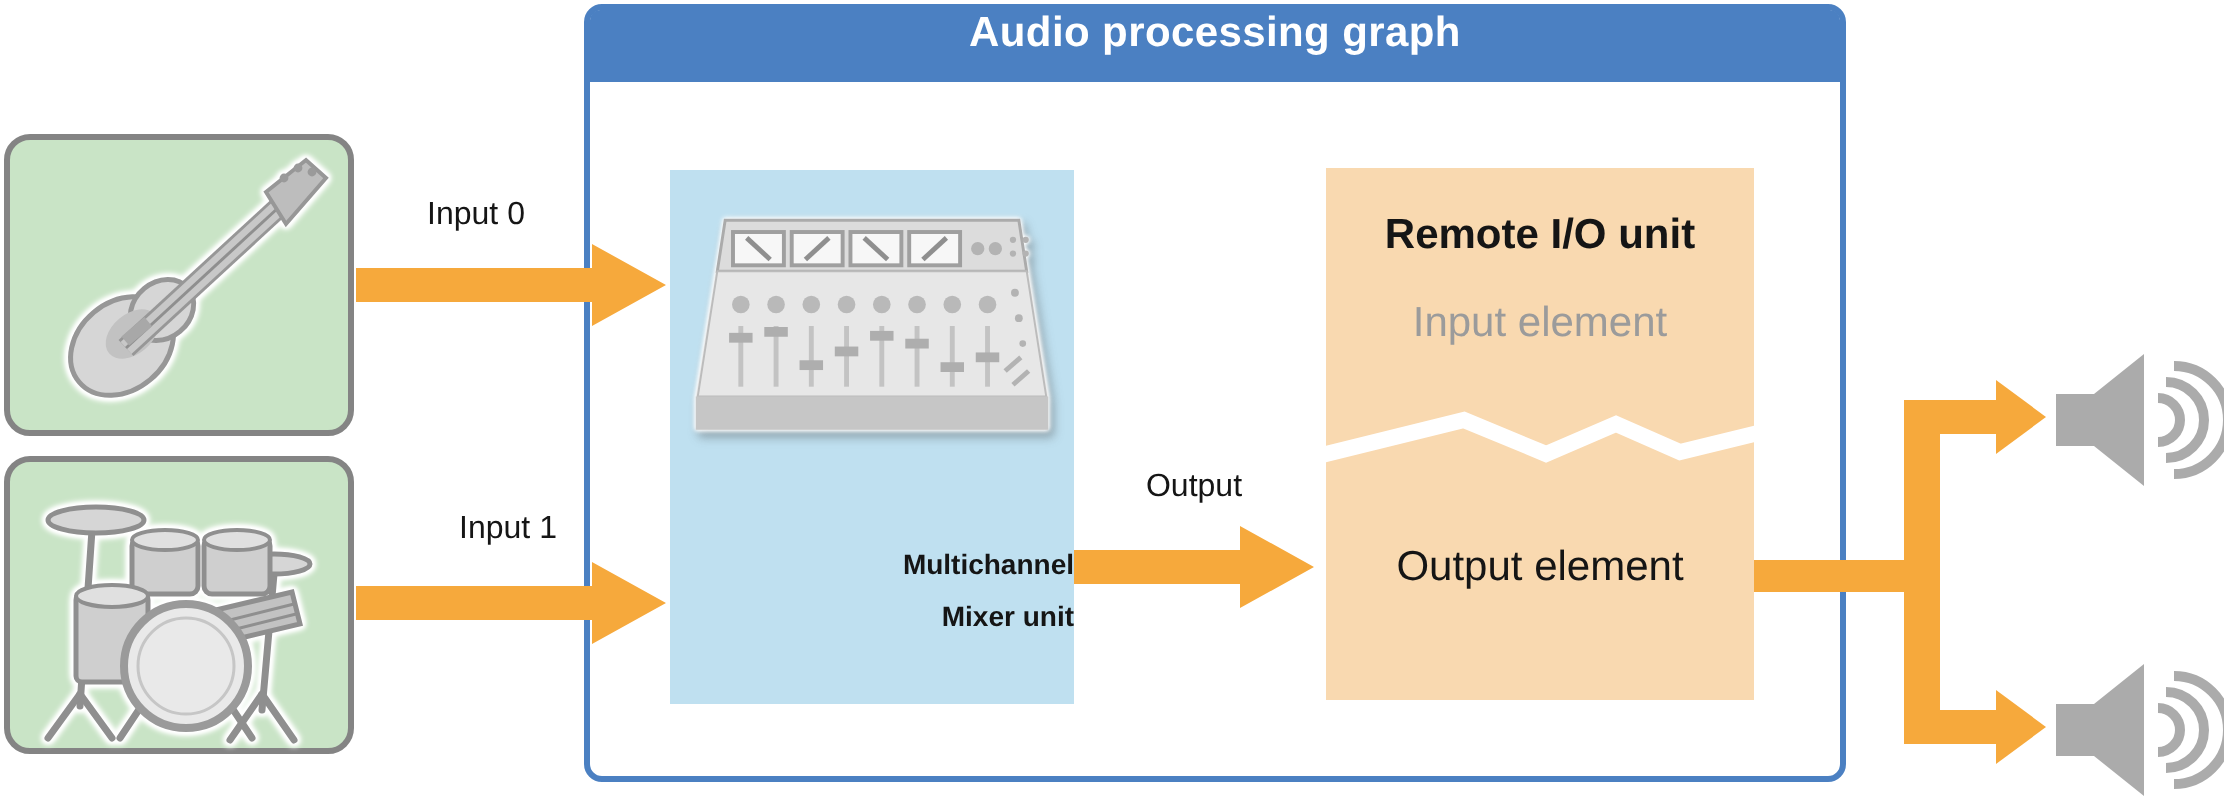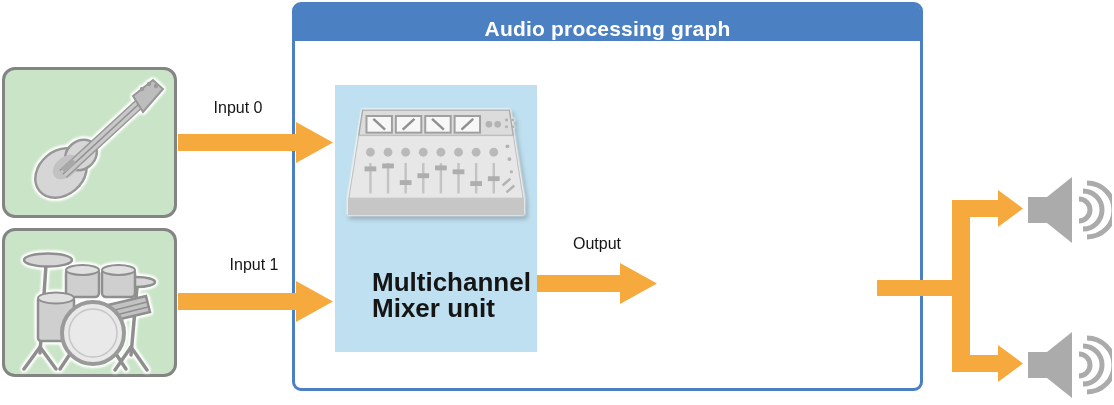--- a/index.html
+++ b/index.html
@@ -3,35 +3,35 @@
 <meta charset="utf-8">
 <style>
   html,body{margin:0;padding:0;background:#ffffff;}
   body{font-family:"Liberation Sans","DejaVu Sans",sans-serif;}
   .stage{position:relative;width:1114px;height:405px;background:#fff;overflow:hidden;}
 
   
   .graph-box{position:absolute;left:292px;top:2px;width:631px;height:389px;
     border:3px solid #4b80c2;border-radius:9px;background:#fff;box-sizing:border-box;}
   .graph-header{position:absolute;left:0;top:0;width:100%;height:36px;background:#4b80c2;
-    border-radius:5px 5px 0 0;display:flex;align-items:flex-end;justify-content:center;}
+    border-radius:5px 5px 0 0;display:flex;align-items:flex-start;justify-content:center;}
   .graph-title{color:#ffffff;font-weight:bold;font-size:21px;letter-spacing:.2px;}
 
   
   .source-box{position:absolute;left:2px;width:175px;background:#c9e4c6;
     border:3px solid #848484;border-radius:13px;box-sizing:border-box;}
   .source-guitar{top:67px;height:151px;}
   .source-drums{top:228px;height:149px;}
   .instrument{position:absolute;filter:drop-shadow(0 0 1px #fff) drop-shadow(0 0 1px #fff)
     drop-shadow(0 0 1px #fff) drop-shadow(0 0 1px #fff);}
 
   
   .mixer-box{position:absolute;left:335px;top:85px;width:202px;height:267px;background:#bfe0f0;}
-  .mixer-label{position:absolute;left:0;top:184px;width:100%;text-align:left;
-    font-weight:bold;font-size:26px;line-height:26px;color:#151515;margin-left:37px;}
+  .mixer-label{position:absolute;left:0;top:184px;width:100%;text-align:right;
+    font-weight:bold;font-size:14px;line-height:26px;color:#151515;}
   .console-svg{position:absolute;left:8px;top:22px;
     filter:drop-shadow(0 0 1px #fff) drop-shadow(0 0 1px #fff) drop-shadow(2px 3px 2px rgba(60,60,60,.35));}
 
   
   .remote-box{position:absolute;left:663px;top:84px;width:214px;height:266px;background:#f9d9b0;}
   .remote-title{position:absolute;left:0;top:22px;width:100%;text-align:center;
     font-weight:bold;font-size:21px;color:#151515;}
   .remote-input{position:absolute;left:0;top:66px;width:100%;text-align:center;
     font-size:21px;color:#9b9b9b;}
   .remote-output{position:absolute;left:0;top:188px;width:100%;text-align:center;
@@ -169,20 +169,28 @@
           <line x1="167" y1="87" x2="175" y2="80"></line>
       </g>
       <polygon points="5,93 185,93 185,110 5,110" fill="#c6c6c6"></polygon>
     </svg>
     <div class="mixer-label">
       <div>Multichannel</div>
       <div>Mixer unit</div>
     </div>
   </div>
 
+  <div class="remote-box">
+    <svg class="tear-svg" width="214" height="266" viewBox="0 0 214 266">
+      <polyline points="-4,144 69,126 110,143 145,128 177,142 218,132" fill="none" stroke="#ffffff" stroke-width="8"></polyline>
+    </svg>
+    <div class="remote-title">Remote I/O unit</div>
+    <div class="remote-input">Input element</div>
+    <div class="remote-output">Output element</div>
+  </div>
 
   <div class="flow-label label-input0">Input 0</div>
   <div class="flow-label label-input1">Input 1</div>
   <div class="flow-label label-output">Output</div>
 
   <svg class="arrow-svg" style="left:178px;top:122px;" width="155" height="41" viewBox="0 0 155 41">
     <polygon points="0,12 118,12 118,0 155,20.5 118,41 118,29 0,29" fill="#f6a93c"></polygon>
   </svg>
   <svg class="arrow-svg" style="left:178px;top:281px;" width="155" height="41" viewBox="0 0 155 41">
     <polygon points="0,12 118,12 118,0 155,20.5 118,41 118,29 0,29" fill="#f6a93c"></polygon>

